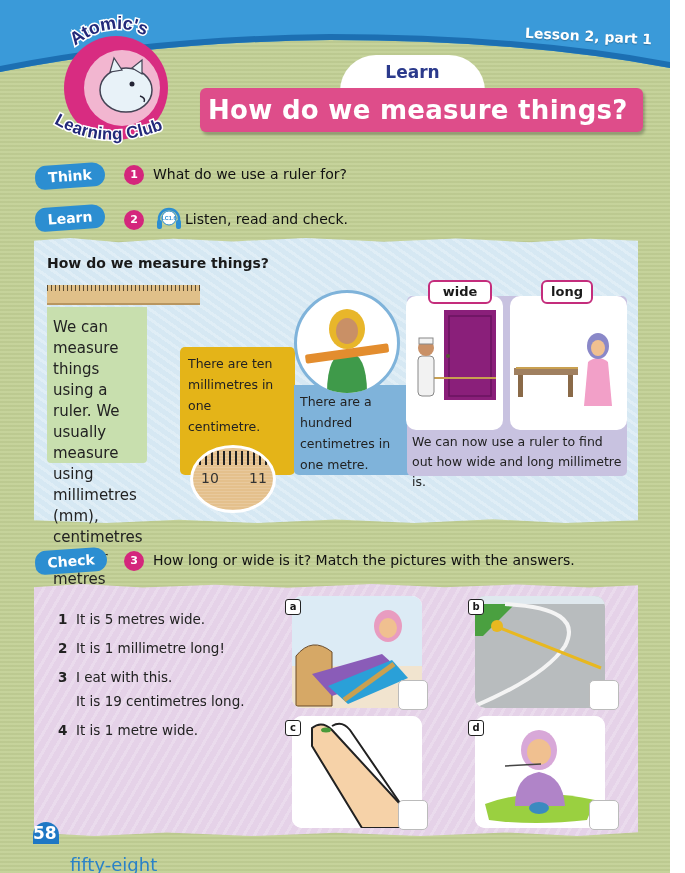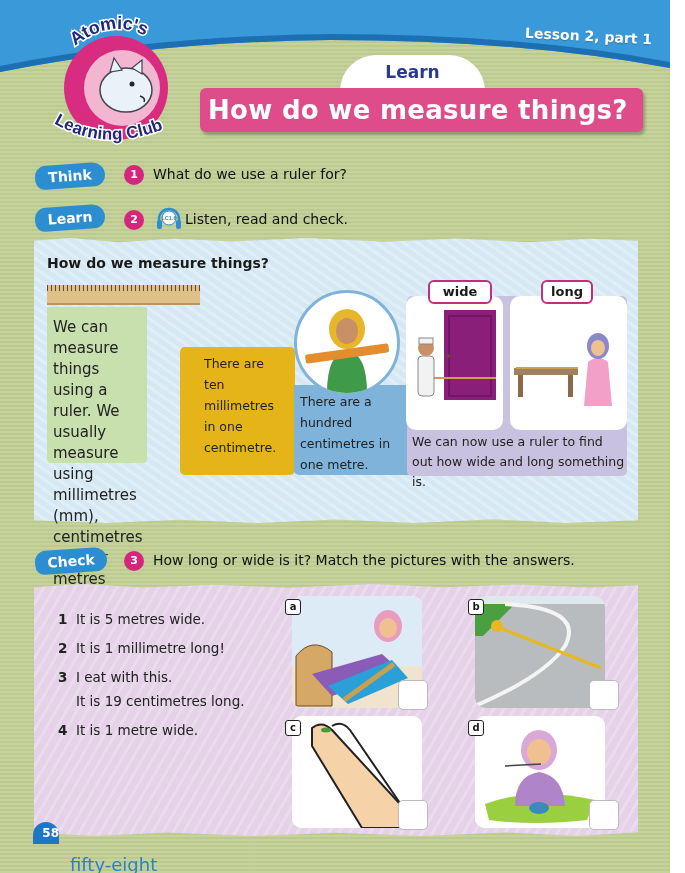--- a/index.html
+++ b/index.html
@@ -23,21 +23,21 @@
   .learnpanel{position:absolute;left:34px;top:238px;width:604px;height:285px;background:#d6e8f3;
               background-image:repeating-linear-gradient(35deg,rgba(255,255,255,.25) 0 3px,rgba(0,0,0,0) 3px 8px);
               clip-path:polygon(0 1%,6% 0,14% 1.5%,23% .3%,33% 1.2%,45% 0,58% 1.3%,70% .2%,82% 1.5%,92% .3%,100% 1%,100% 99%,88% 100%,76% 98.7%,63% 100%,50% 98.8%,37% 100%,24% 98.9%,12% 100%,0 99%)}
   .panel-title{position:absolute;left:47px;top:255px;font-weight:bold;font-size:14px}
   .ruler{position:absolute;left:47px;top:285px;width:153px;height:20px;background:#e0c089;border-bottom:2px solid #b89660;
          background-image:repeating-linear-gradient(90deg,#5a4a30 0 1px,transparent 1px 4px);background-size:100% 6px;background-repeat:no-repeat}
   .ruler::after{content:"";position:absolute;left:0;top:6px;width:100%;height:12px;background:#e0c089}
   .box-green{position:absolute;left:47px;top:307px;width:100px;height:156px;background:#c8dfae;border-radius:0 0 4px 4px;
              font-size:15px;line-height:21px;padding:10px 6px 0 6px;color:#222}
   .box-yellow{position:absolute;left:180px;top:347px;width:115px;height:128px;background:#e4b418;border-radius:5px;
-              font-size:12.5px;line-height:21px;padding:6px 24px;color:#222}
+              font-size:12.5px;line-height:21px;padding:6px 8px;color:#222}
   .zoomcircle{position:absolute;left:190px;top:445px;width:86px;height:68px;border-radius:50%;border:3px solid #fff;overflow:hidden;
               background:#e4c08c;background-image:repeating-linear-gradient(0deg,rgba(255,255,255,.15) 0 1px,transparent 1px 3px)}
   .ticks{position:absolute;left:6px;top:3px;width:72px;height:14px;background:repeating-linear-gradient(90deg,#222 0 2px,transparent 2px 6px)}
   .zc-10{position:absolute;left:8px;top:22px;font-size:14px;color:#333}
   .zc-11{position:absolute;left:56px;top:22px;font-size:14px;color:#333}
   .box-blue{position:absolute;left:294px;top:385px;width:124px;height:90px;background:#7fb3da;border-radius:0 0 5px 5px;
             font-size:12.5px;line-height:21px;padding:6px 6px;color:#222}
   .girlcircle{position:absolute;left:294px;top:290px;width:106px;height:106px;border-radius:50%;background:#fff;border:3px solid #7fb3da;overflow:hidden}
   .box-purple{position:absolute;left:407px;top:296px;width:220px;height:180px;background:#c8c2e0;border-radius:5px}
   .card{position:absolute;background:#fff;border-radius:10px}
@@ -50,21 +50,21 @@
   .qlist{position:absolute;left:58px;top:607px;font-size:13.5px;color:#222}
   .qrow{display:flex;line-height:24px}
   .qn{width:18px;font-weight:bold}
   .qrow.gap{margin-top:5px}
   .qrow.cont{padding-left:18px}
   .pic{position:absolute;width:130px;height:112px;background:#fff;border-radius:10px;overflow:hidden}
   .piclabel{position:absolute;left:2px;top:2px;width:16px;height:16px;border:1.5px solid #222;border-radius:3px;background:#fff;
             font-size:10px;font-weight:bold;text-align:center;line-height:13px;z-index:3}
   .answerbox{position:absolute;width:30px;height:30px;background:#fff;border:1px solid #bbb;border-radius:5px;z-index:3}
   .pagenum{position:absolute;left:33px;top:822px;width:26px;height:22px;border-radius:13px 13px 0 0;background:#1e77c4;color:#fff;
-           font-weight:bold;font-size:12px;text-align:right;line-height:22px}
+           font-weight:bold;font-size:17px;text-align:left;line-height:22px}
   .pageword{position:absolute;left:70px;top:854px;color:#2a82c8;font-size:18px}
 </style>
 </head>
 <body>
 
 <div class="page">
 
   <div class="topband">
     <svg width="670" height="80" viewBox="0 0 670 80">
       <path d="M0 0 H670 V68 Q520 40 330 40 Q150 42 0 72 Z" fill="#3a9ad9"></path>
@@ -113,20 +113,25 @@
       <text x="13" y="13" text-anchor="middle" font-size="5.5" font-weight="bold" fill="#2c8ed1" font-family="Liberation Sans, sans-serif">LC1.6</text>
     </svg>
   </div>
   <div class="instr" style="left:185px;top:211px">Listen, read and check.</div>
 
   <div class="learnpanel"></div>
   <div class="panel-title">How do we measure things?</div>
   <div class="ruler"></div>
   <div class="box-green">We can measure things using a ruler. We usually measure using millimetres (mm), centimetres (cm) or metres (m).</div>
   <div class="box-yellow">There are ten millimetres in one centimetre.</div>
+  <div class="zoomcircle">
+    <div class="ticks"></div>
+    <span class="zc-10">10</span>
+    <span class="zc-11">11</span>
+  </div>
 
   <div class="box-blue">There are a hundred centimetres in one metre.</div>
   <div class="girlcircle">
     <svg width="100" height="100" viewBox="0 0 100 100">
       <path d="M30 100 Q30 60 50 58 Q70 60 70 100 Z" fill="#3f9a4a"></path>
       <ellipse cx="50" cy="36" rx="18" ry="20" fill="#e8b62a"></ellipse>
       <ellipse cx="50" cy="38" rx="11" ry="13" fill="#c99066"></ellipse>
       <rect x="8" y="56" width="84" height="9" rx="2" fill="#e38d2e" transform="rotate(-8 50 60)"></rect>
     </svg>
   </div>
@@ -149,21 +154,21 @@
       <rect x="8" y="79" width="5" height="22" fill="#8a6a48"></rect>
       <rect x="58" y="79" width="5" height="22" fill="#8a6a48"></rect>
       <line x1="6" y1="72" x2="68" y2="72" stroke="#c9a050" stroke-width="2"></line>
       <path d="M74 110 L78 66 Q88 58 98 66 L102 110 Z" fill="#f2a0c8"></path>
       <ellipse cx="88" cy="50" rx="11" ry="13" fill="#8a88c8"></ellipse>
       <ellipse cx="88" cy="52" rx="7" ry="8" fill="#f0c090"></ellipse>
     </svg>
   </div>
   <div class="wordlabel" style="left:428px;top:280px;width:64px">wide</div>
   <div class="wordlabel" style="left:541px;top:280px;width:52px">long</div>
-  <div class="purple-text">We can now use a ruler to find out how wide and long something is.</div>
+  <div class="purple-text">We can now use a ruler to find out how wide and long millimetre is.</div>
 
   <div class="tag" style="left:35px;top:549px;width:72px">Check</div>
   <div class="num" style="left:124px;top:551px">3</div>
   <div class="instr" style="left:153px;top:552px">How long or wide is it? Match the pictures with the answers.</div>
 
   <div class="checkpanel"></div>
   <div class="qlist">
     <div class="qrow">
       <span class="qn">1</span>
       <span>It is 5 metres wide.</span>

